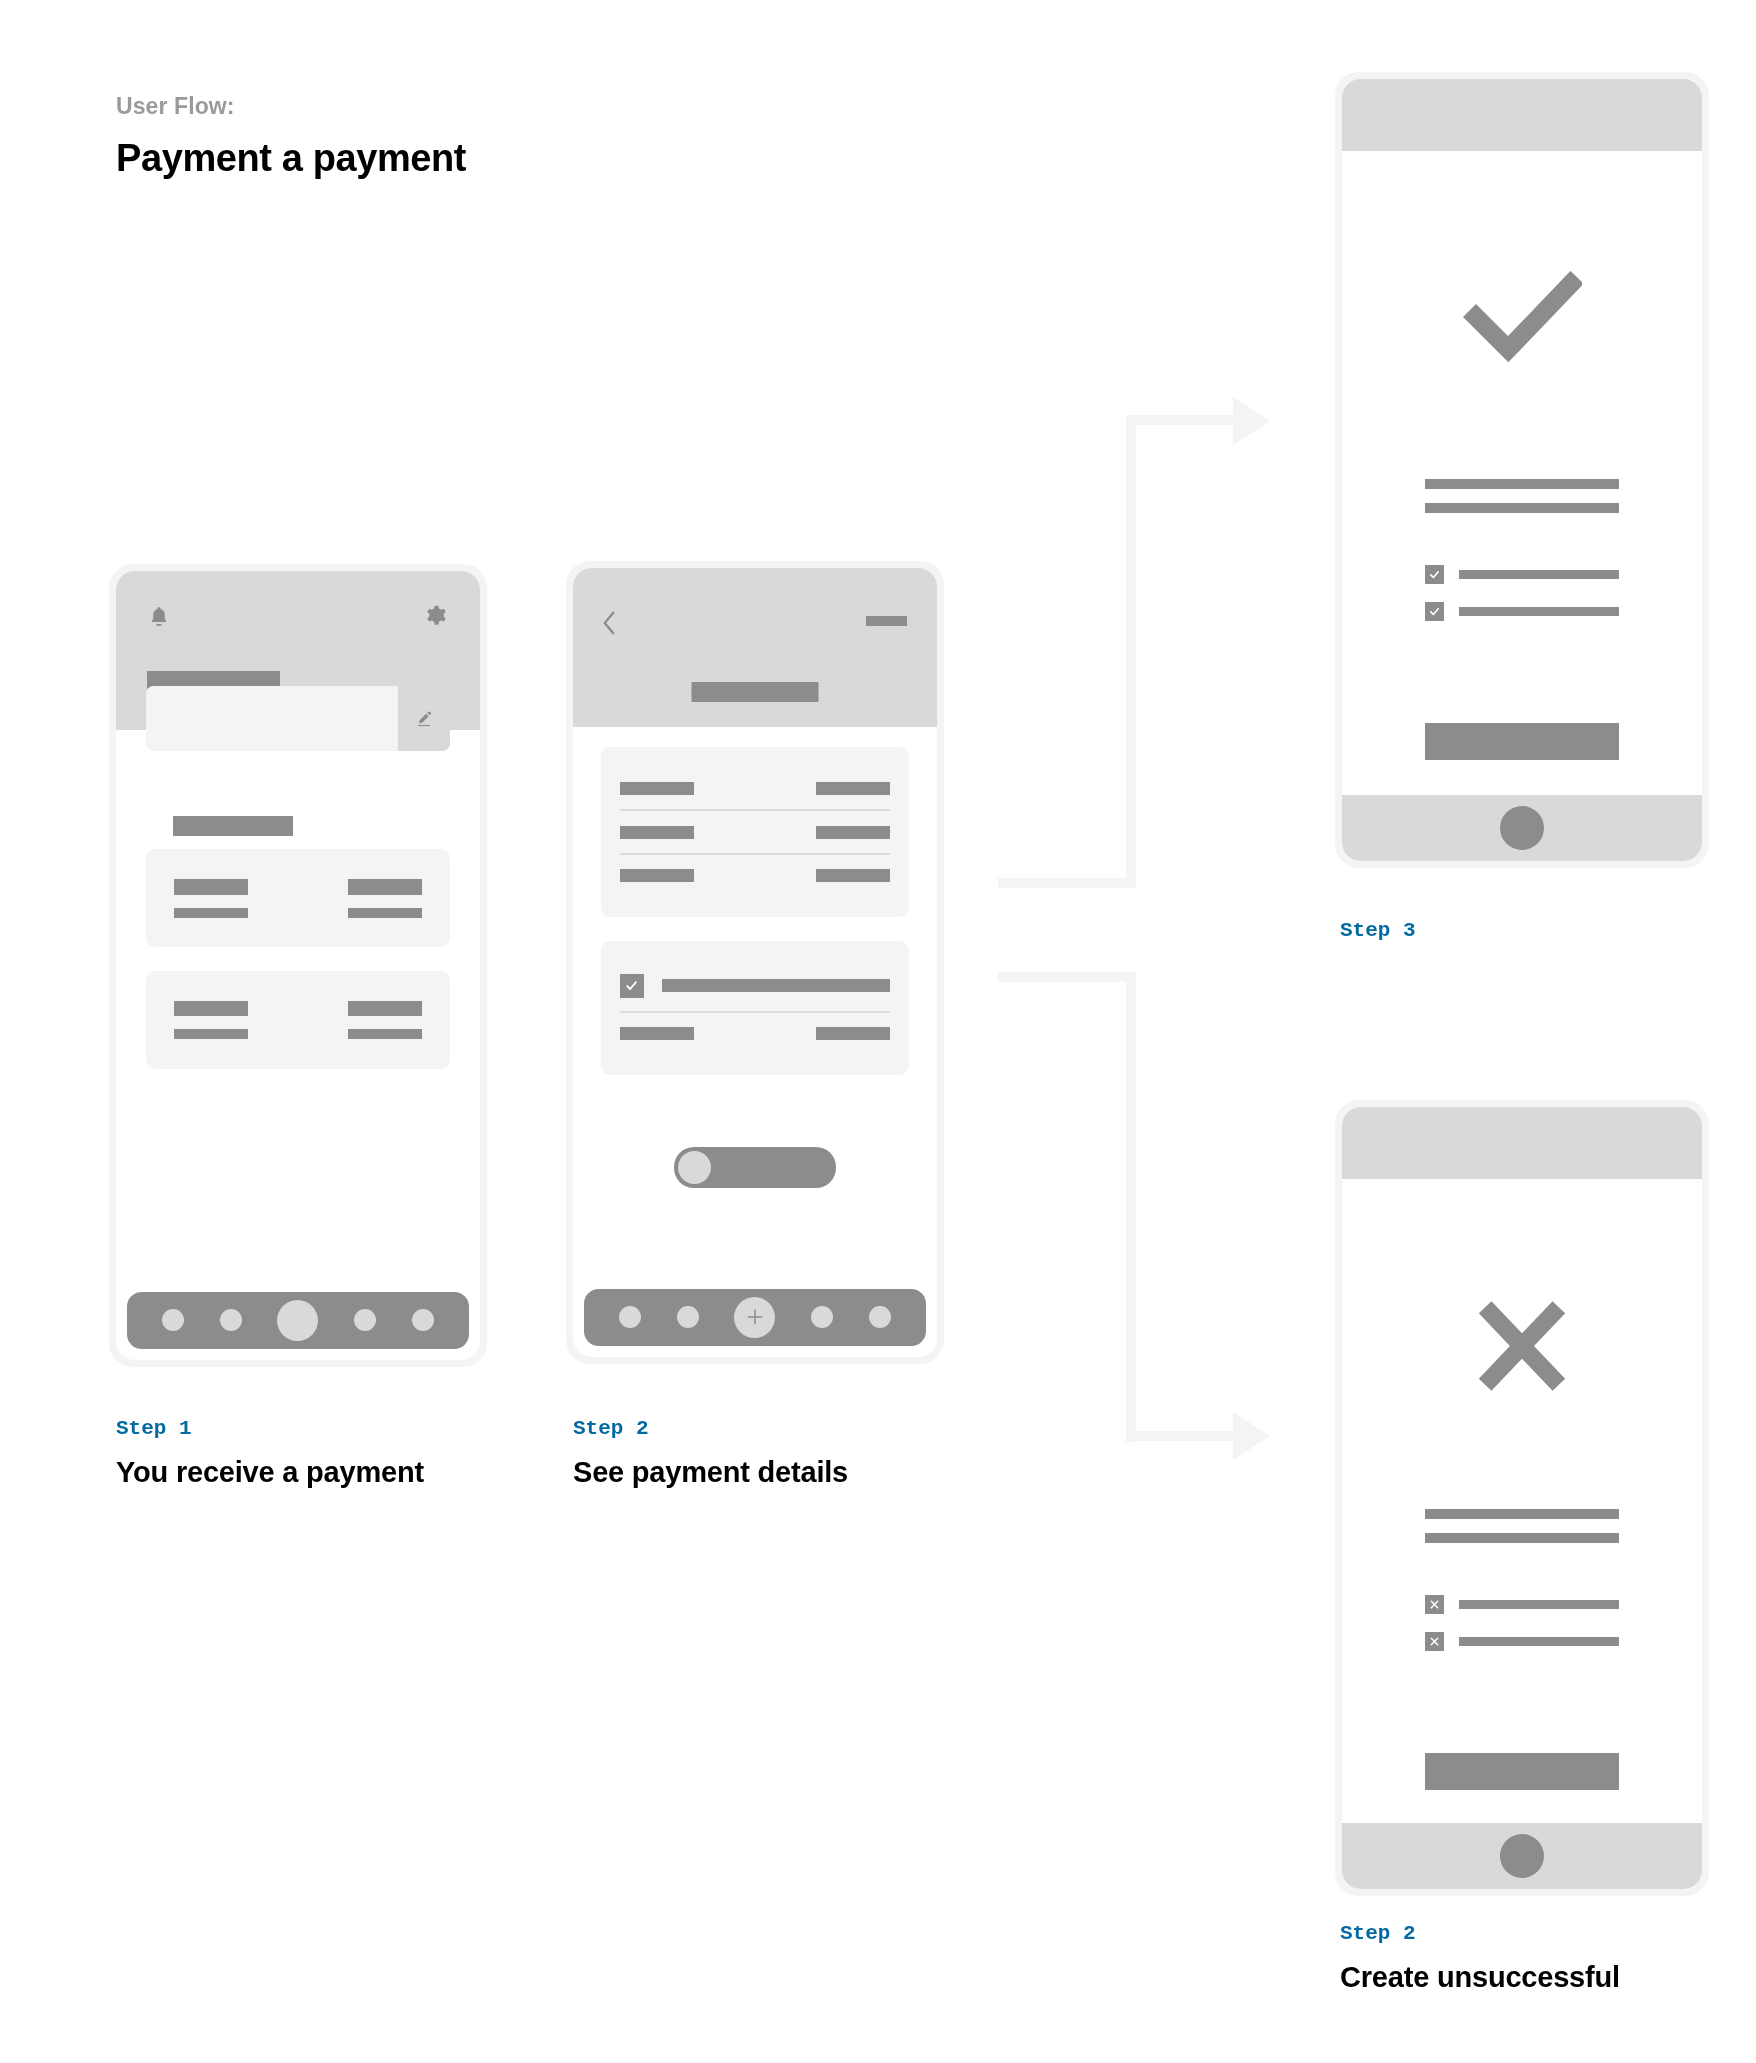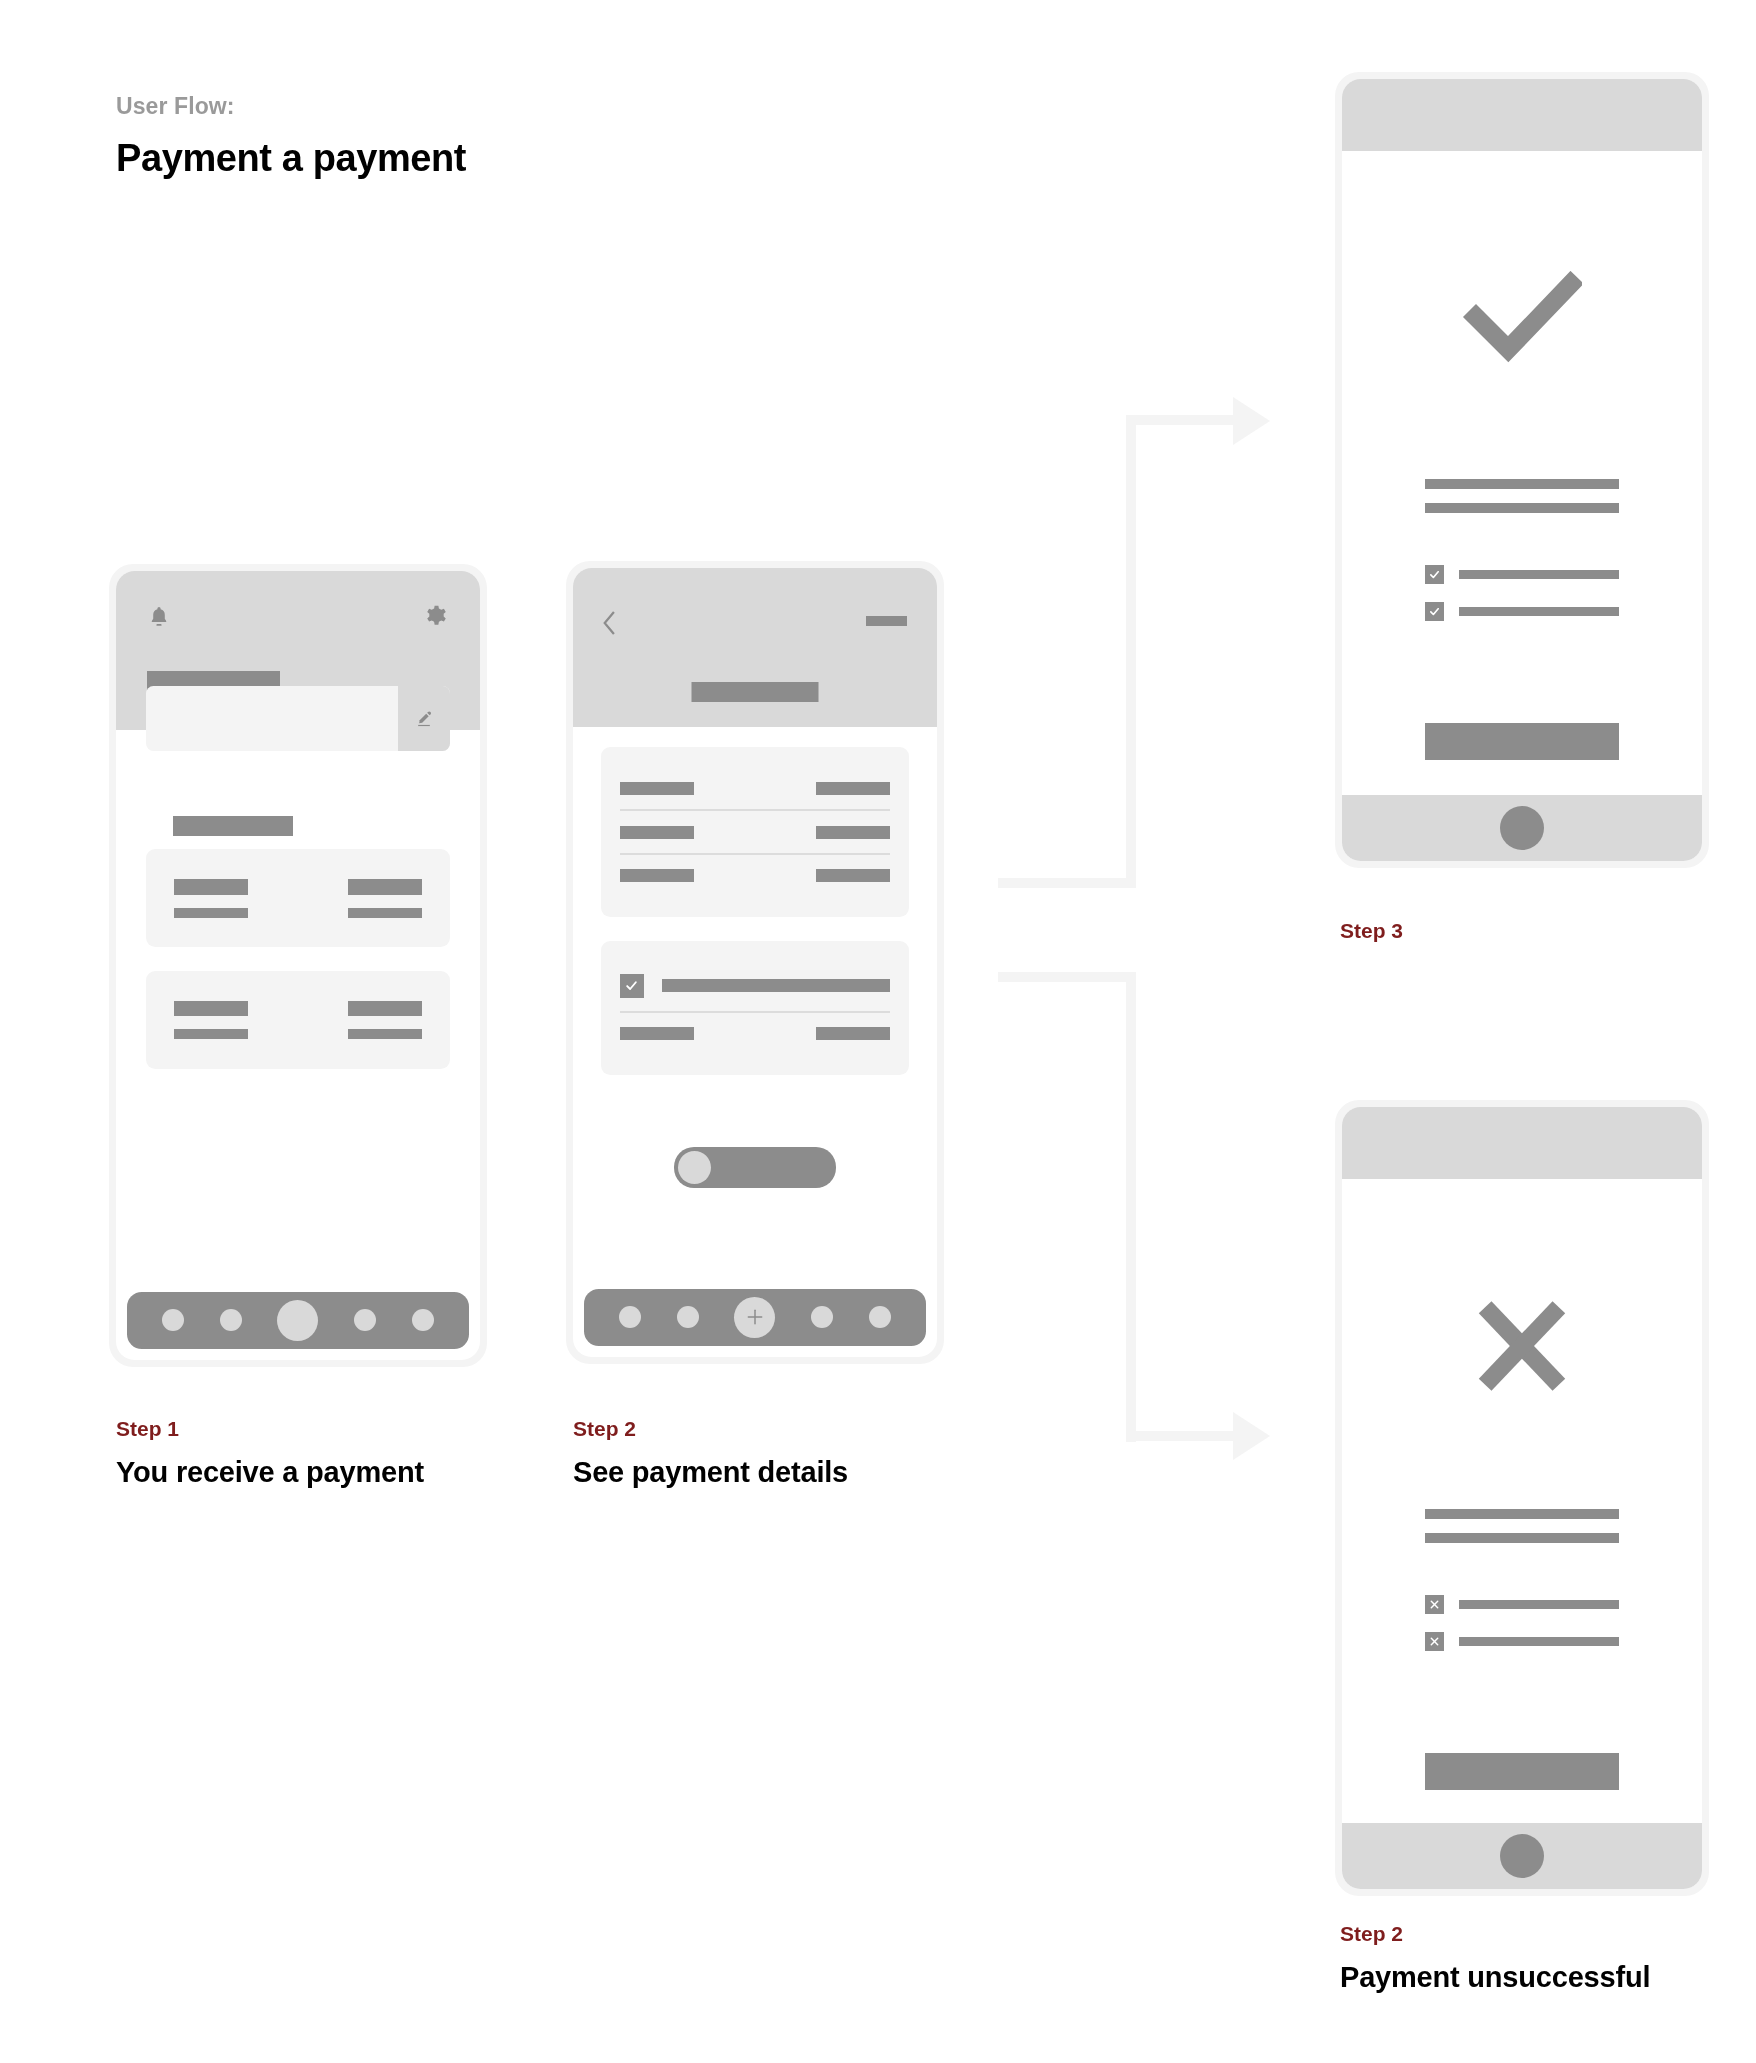--- a/index.html
+++ b/index.html
@@ -139,21 +139,21 @@
   .res-button { margin: 102px 83px 0; height: 37px; background: #8c8c8c; }
   .res-foot {
     margin-top: auto; height: 66px; background: #d9d9d9; flex: none;
     display: flex; align-items: center; justify-content: center;
   }
   .home-circle { width: 44px; height: 44px; border-radius: 50%; background: #8c8c8c; }
 
   
   .caption { position: absolute; }
   .caption .step {
-    font-size: 21px; font-weight: bold; color: #7f1d1d; line-height: 1.3;
+    font-size: 21px; font-weight: bold; color: #0369a1; line-height: 1.3; font-family: Liberation Mono, monospace;
   }
   .caption .name {
     font-size: 29px; font-weight: bold; color: #010101;
     letter-spacing: -0.2px; line-height: 1.35; margin-top: 11px;
   }
 </style>
 </head>
 <body>
 
 <div class="canvas">
@@ -414,17 +414,17 @@
     <div class="step">Step 2</div>
     <div class="name">See payment details</div>
   </div>
 
   <div class="caption" style="left:1314px; top:917px; width:305px;">
     <div class="step">Step 3</div>
   </div>
 
   <div class="caption" style="left:1314px; top:1920px; width:397px;">
     <div class="step">Step 2</div>
-    <div class="name">Payment unsuccessful</div>
+    <div class="name">Create unsuccessful</div>
   </div>
 
 </div>
 
 
 </body></html>

